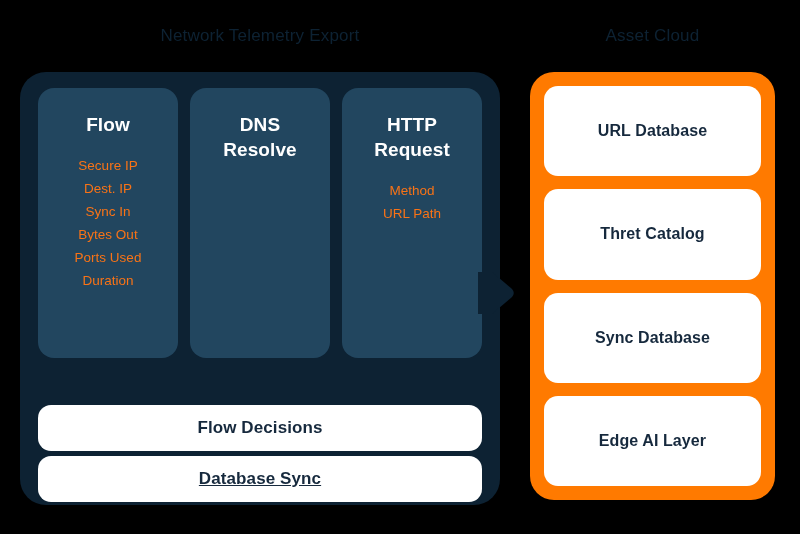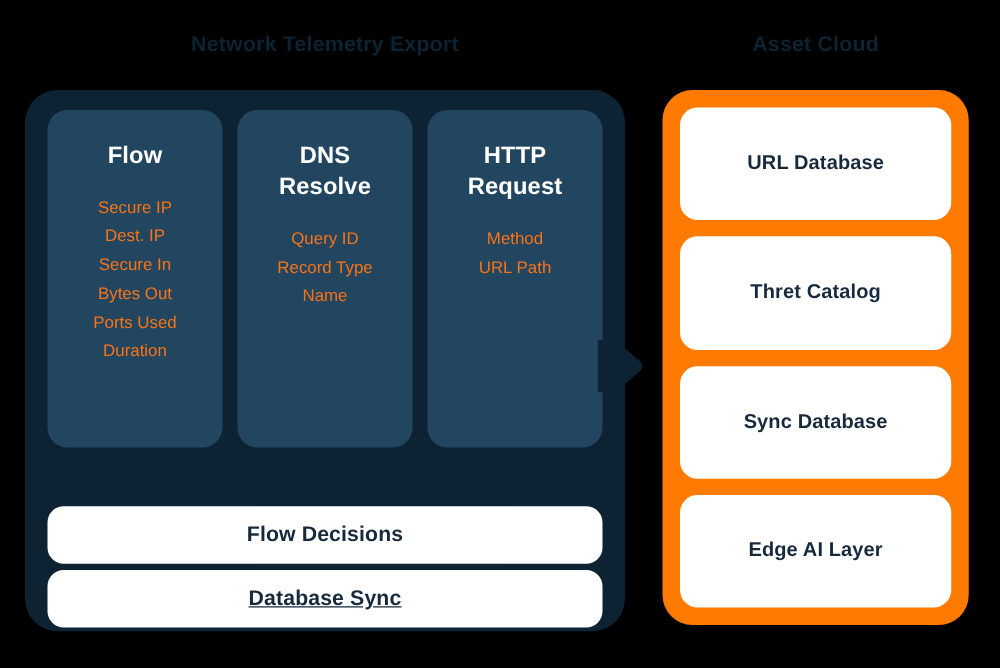--- a/index.html
+++ b/index.html
@@ -15,21 +15,21 @@
     overflow: hidden;
     font-family: "Liberation Sans", sans-serif;
     -webkit-font-smoothing: antialiased;
   }
 
   
   .title {
     position: absolute;
     top: 26px;
     font-size: 17px;
-    font-weight: bold;
+    font-weight: normal;
     color: #0d2233;
     letter-spacing: 0.2px;
     text-align: center;
     white-space: nowrap;
     line-height: 20px;
   }
   #title-left  { left: 20px;  width: 480px; }
   #title-right { left: 530px; width: 245px; }
 
   
@@ -158,34 +158,29 @@
 
 <div id="telemetry-panel">
 
   <div id="columns-row">
 
     <div class="column-card">
       <div class="column-title">Flow</div>
       <div class="column-items">
         <div class="column-item">Secure IP</div>
         <div class="column-item">Dest. IP</div>
-        <div class="column-item">Secure In</div>
+        <div class="column-item">Sync In</div>
         <div class="column-item">Bytes Out</div>
         <div class="column-item">Ports Used</div>
         <div class="column-item">Duration</div>
       </div>
     </div>
 
     <div class="column-card">
       <div class="column-title">DNS Resolve</div>
-      <div class="column-items">
-        <div class="column-item">Query ID</div>
-        <div class="column-item">Record Type</div>
-        <div class="column-item">Name</div>
-      </div>
     </div>
 
     <div class="column-card">
       <div class="column-title">HTTP Request</div>
       <div class="column-items">
         <div class="column-item">Method</div>
         <div class="column-item">URL Path</div>
       </div>
     </div>
 

